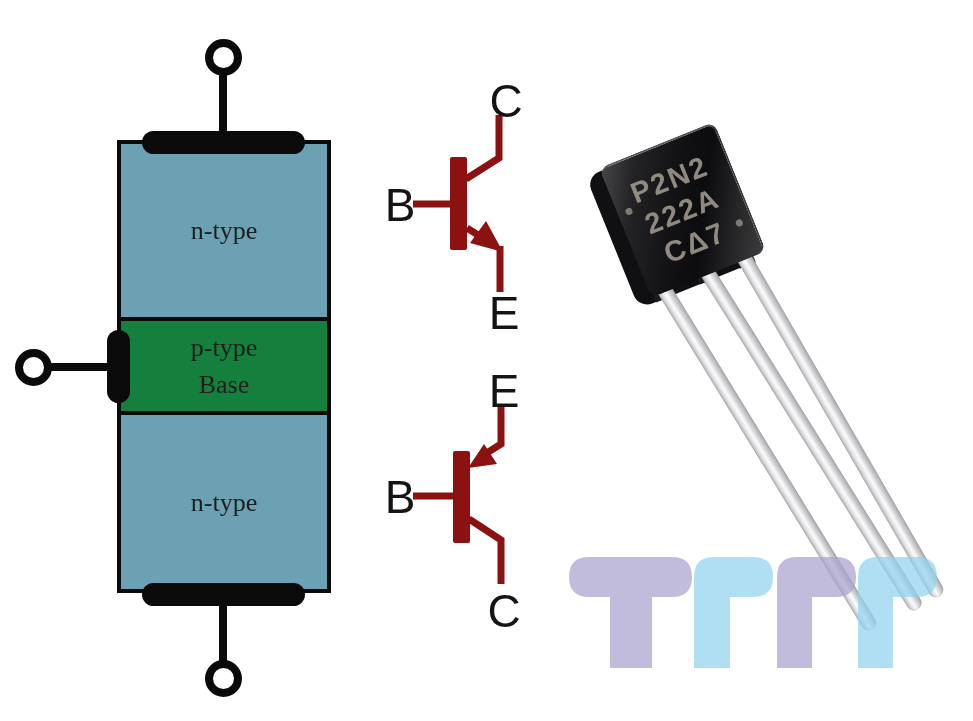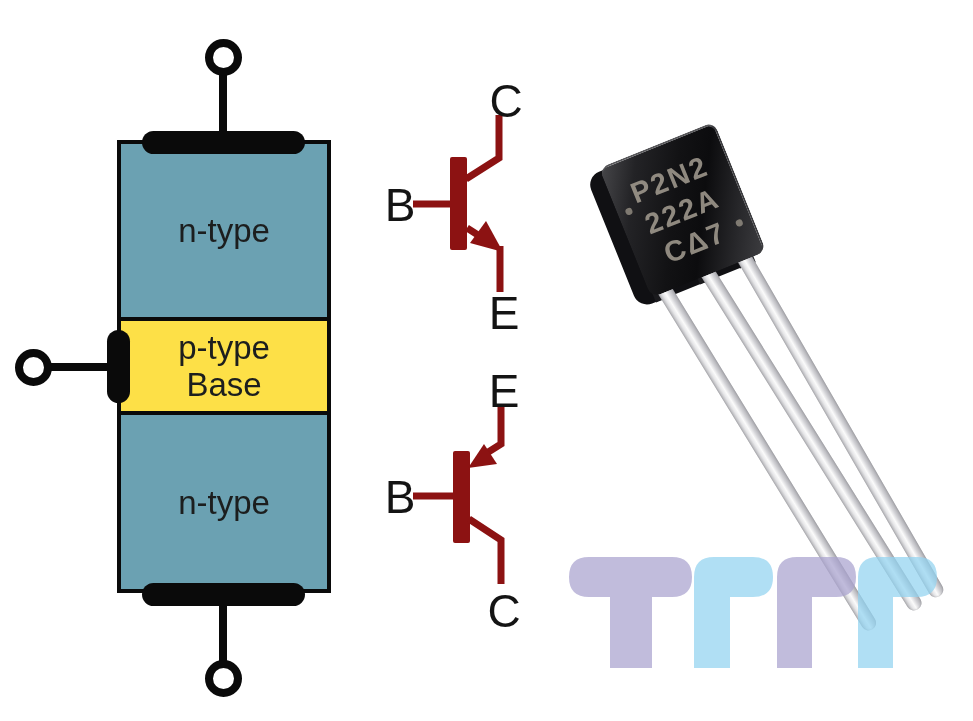--- a/index.html
+++ b/index.html
@@ -6,23 +6,23 @@
   .stage{
     position:relative;width:973px;height:721px;background:#ffffff;overflow:hidden;
     font-family:"Liberation Sans", sans-serif;
   }
   
   .block{
     position:absolute;left:117px;top:140px;width:206px;height:445px;
     border:4px solid #0a0a0a;display:flex;flex-direction:column;
   }
   .section{display:flex;flex-direction:column;align-items:center;justify-content:center;
-    text-align:center;color:#1c1e1e;font-size:33px;line-height:37px;}
+    text-align:center;color:#1c1e1e;font-size:26px;line-height:37px;font-family:Liberation Serif, serif;}
   .sec-collector{height:173px;background:#6ba1b2;border-bottom:4px solid #0a0a0a;}
-  .sec-base{height:90px;background:#fde047;border-bottom:4px solid #0a0a0a;flex:0 0 auto;}
+  .sec-base{height:90px;background:#15803d;border-bottom:4px solid #0a0a0a;flex:0 0 auto;}
   .sec-emitter{flex:1;background:#6ba1b2;}
   .hbar{position:absolute;background:#0a0a0a;border-radius:12px;}
   .lead{position:absolute;background:#0a0a0a;}
   .pin{position:absolute;width:21px;height:21px;border:8px solid #0a0a0a;border-radius:50%;background:#ffffff;}
   
   .sym-label{position:absolute;width:44px;text-align:center;font-size:46px;color:#141414;}
   svg.overlay{position:absolute;left:0;top:0;pointer-events:none;}
   
   .to92-side{
     position:absolute;left:586px;top:177px;width:124px;height:142px;border-radius:14px;

